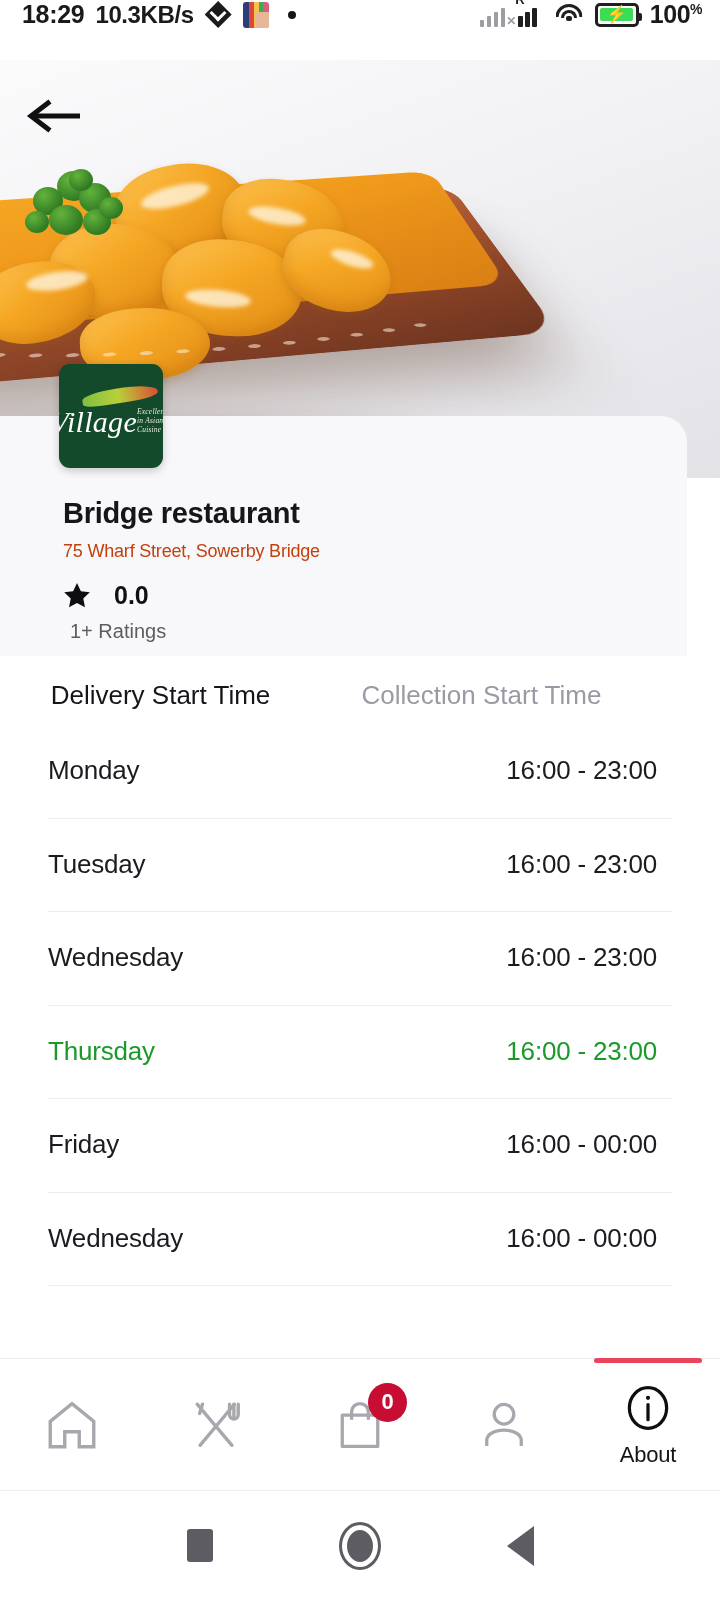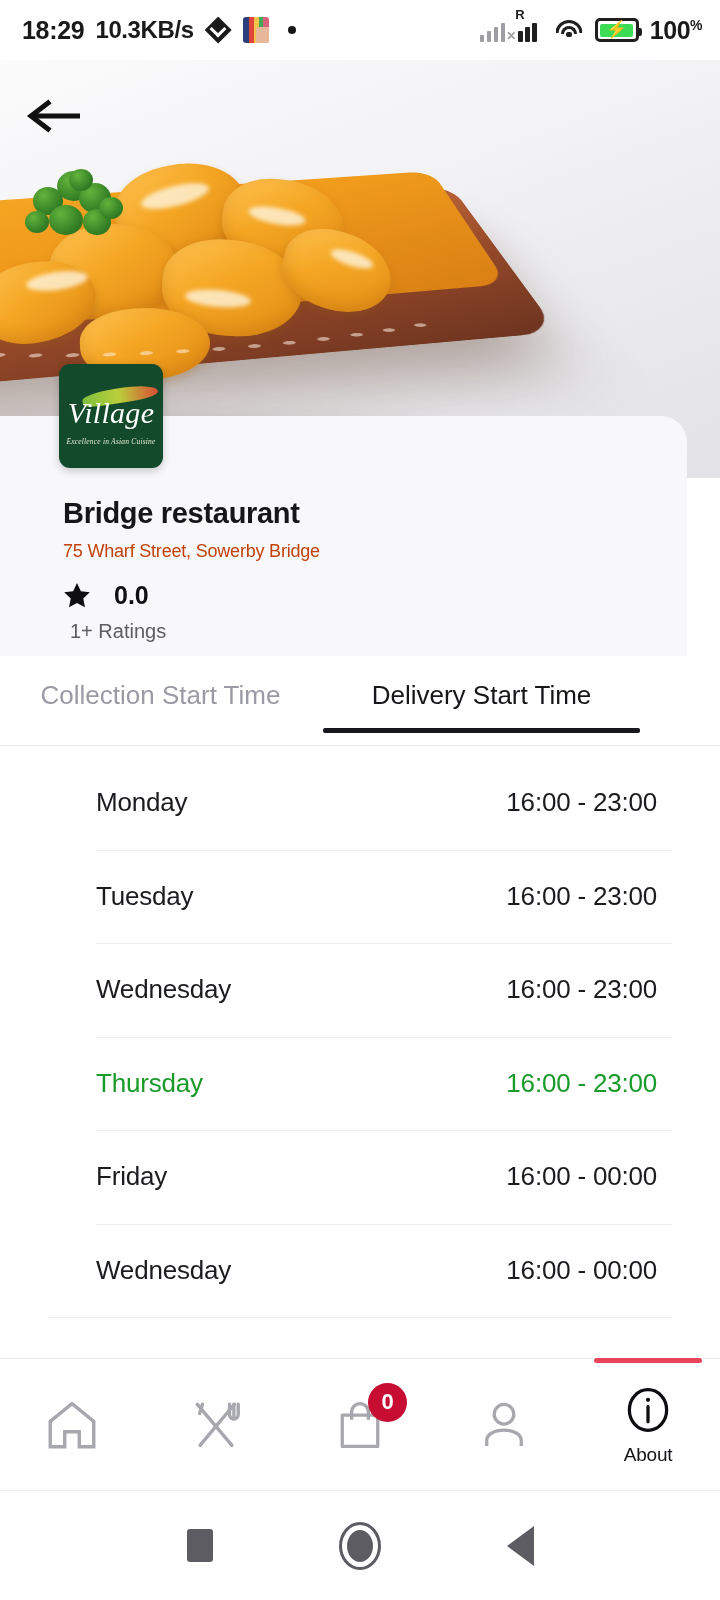--- a/index.html
+++ b/index.html
@@ -7,21 +7,21 @@
   body {
     font-family:"Liberation Sans", sans-serif;
     background:#ffffff;
     overflow:hidden;
     position:relative;
   }
 
   
   .statusbar{
     height:60px; width:720px;
-    display:flex; align-items:center;
+    display:flex; align-items:flex-start;
     background:#ffffff;
     padding:0 22px;
     position:relative;
   }
   .sb-left{ display:flex; align-items:center; gap:11px; }
   .sb-time{ font-size:25px; font-weight:bold; color:#1a1a1a; letter-spacing:-.3px; }
   .sb-net{ font-size:24px; font-weight:bold; color:#1a1a1a; letter-spacing:-.4px; }
   .sb-ic1{ width:27px; height:27px; background:#1b1b1b; position:relative;
            clip-path:polygon(50% 0,100% 50%,50% 100%,0 50%); display:flex;
            align-items:center; justify-content:center; }
@@ -106,21 +106,21 @@
   .back-btn svg{ display:block; }
 
   
   .info-card{
     position:absolute; top:416px; left:0; width:687px; height:240px;
     background:#f8f8fb; border-radius:0 26px 0 0; z-index:5;
   }
   .logo-box{
     position:absolute; left:59px; top:-52px; width:104px; height:104px;
     background:#124a2b; border-radius:11px; overflow:hidden;
-    display:flex; flex-direction:column; align-items:center; justify-content:center;
+    display:flex; flex-direction:row; align-items:center; justify-content:center;
     box-shadow:0 3px 9px rgba(0,0,0,.2);
   }
   .logo-swoosh{ position:absolute; right:5px; top:24px; width:76px; height:15px;
     background:linear-gradient(90deg,#7fbf3f 0%,#b9cf3a 48%,#d94e35 100%);
     border-radius:50% 60% 40% 30%; transform:rotate(-9deg); }
   .logo-word{ font-family:"Liberation Serif", serif; font-style:italic; color:#ffffff;
     font-size:30px; line-height:1; letter-spacing:.3px; margin-top:12px; position:relative; z-index:2;}
   .logo-tag{ font-family:"Liberation Serif", serif; font-style:italic; color:#e8ead8;
     font-size:7.5px; margin-top:9px; letter-spacing:.2px; position:relative; z-index:2;}
 
@@ -139,22 +139,22 @@
     border-bottom:1px solid #eceaf0;
   }
   .tab{ width:321px; text-align:center; font-size:26px; cursor:pointer; position:relative;
         padding-bottom:22px; }
   .tab.active{ color:#15151a; }
   .tab.inactive{ color:#9a9aa4; }
   .tab.active::after{ content:""; position:absolute; left:2px; bottom:0; width:317px;
         height:5px; background:#17171d; border-radius:2px; }
 
   
-  .schedule{ position:absolute; top:756px; left:0; width:720px; height:600px;
-             background:#ffffff; overflow:hidden;padding-left:48px; }
+  .schedule{ position:absolute; top:724px; left:0; width:720px; height:600px;
+             background:#ffffff; overflow:hidden; }
   .row{ height:93.5px; display:flex; align-items:center; justify-content:space-between;
         padding:0 63px 0 48px; position:relative; }
   .row + .row::before{ content:""; position:absolute; left:48px; right:48px; top:0;
         height:1px; background:#eeecf1; }
   .row .day{ font-size:26px; color:#1b1b20; letter-spacing:-.2px; }
   .row .time{ font-size:26px; color:#1b1b20; letter-spacing:-.2px; }
   .row.today .day, .row.today .time{ color:#1a9a28; }
   .sched-end{ position:absolute; left:48px; right:48px; top:561px; height:1px; background:#eeecf1; }
 
   
@@ -165,21 +165,21 @@
   }
   .navitem{ flex:1; display:flex; flex-direction:column; align-items:center;
             justify-content:center; position:relative; height:100%; cursor:pointer; }
   .navitem .glyph{ display:flex; align-items:center; justify-content:center; position:relative; }
   .badge{
     position:absolute; top:-13px; right:-19px; min-width:39px; height:39px;
     background:#c80d32; border-radius:50%; color:#ffffff;
     font-size:22px; font-weight:bold;
     display:flex; align-items:center; justify-content:center;
   }
-  .nav-label{ font-size:19px; color:#131318; margin-top:8px; letter-spacing:-.2px; }
+  .nav-label{ font-size:22px; color:#131318; margin-top:8px; letter-spacing:-.2px; }
   .nav-indicator{ position:absolute; top:-1px; left:50%; transform:translateX(-50%);
     width:108px; height:5px; background:#e8445c; border-radius:3px; }
 
   
   .sysbar{
     position:absolute; top:1490px; left:0; width:720px; height:110px;
     background:#ffffff; border-top:1px solid #eeecf1;
     display:flex; align-items:center; justify-content:center; gap:126px;
   }
   .sys-sq{ width:26px; height:33px; background:#5c5c62; border-radius:3px; }
@@ -299,22 +299,22 @@
   <div class="rating-row">
     <svg width="30" height="29" viewBox="0 0 24 24">
       <path d="M12 1.6 15.2 8.4 22.6 9.3 17.2 14.4 18.6 21.8 12 18.2 5.4 21.8 6.8 14.4 1.4 9.3 8.8 8.4Z" fill="#0e0e12"></path>
     </svg>
     <span class="val">0.0</span>
   </div>
   <div class="ratings-sub">1+ Ratings</div>
 </div>
 
 <div class="tabs">
+  <div class="tab active">Delivery Start Time</div>
   <div class="tab inactive">Collection Start Time</div>
-  <div class="tab active">Delivery Start Time</div>
 </div>
 
 <div class="schedule">
   <div class="row">
     <span class="day">Monday</span>
     <span class="time">16:00 - 23:00</span>
   </div>
   <div class="row">
     <span class="day">Tuesday</span>
     <span class="time">16:00 - 23:00</span>

